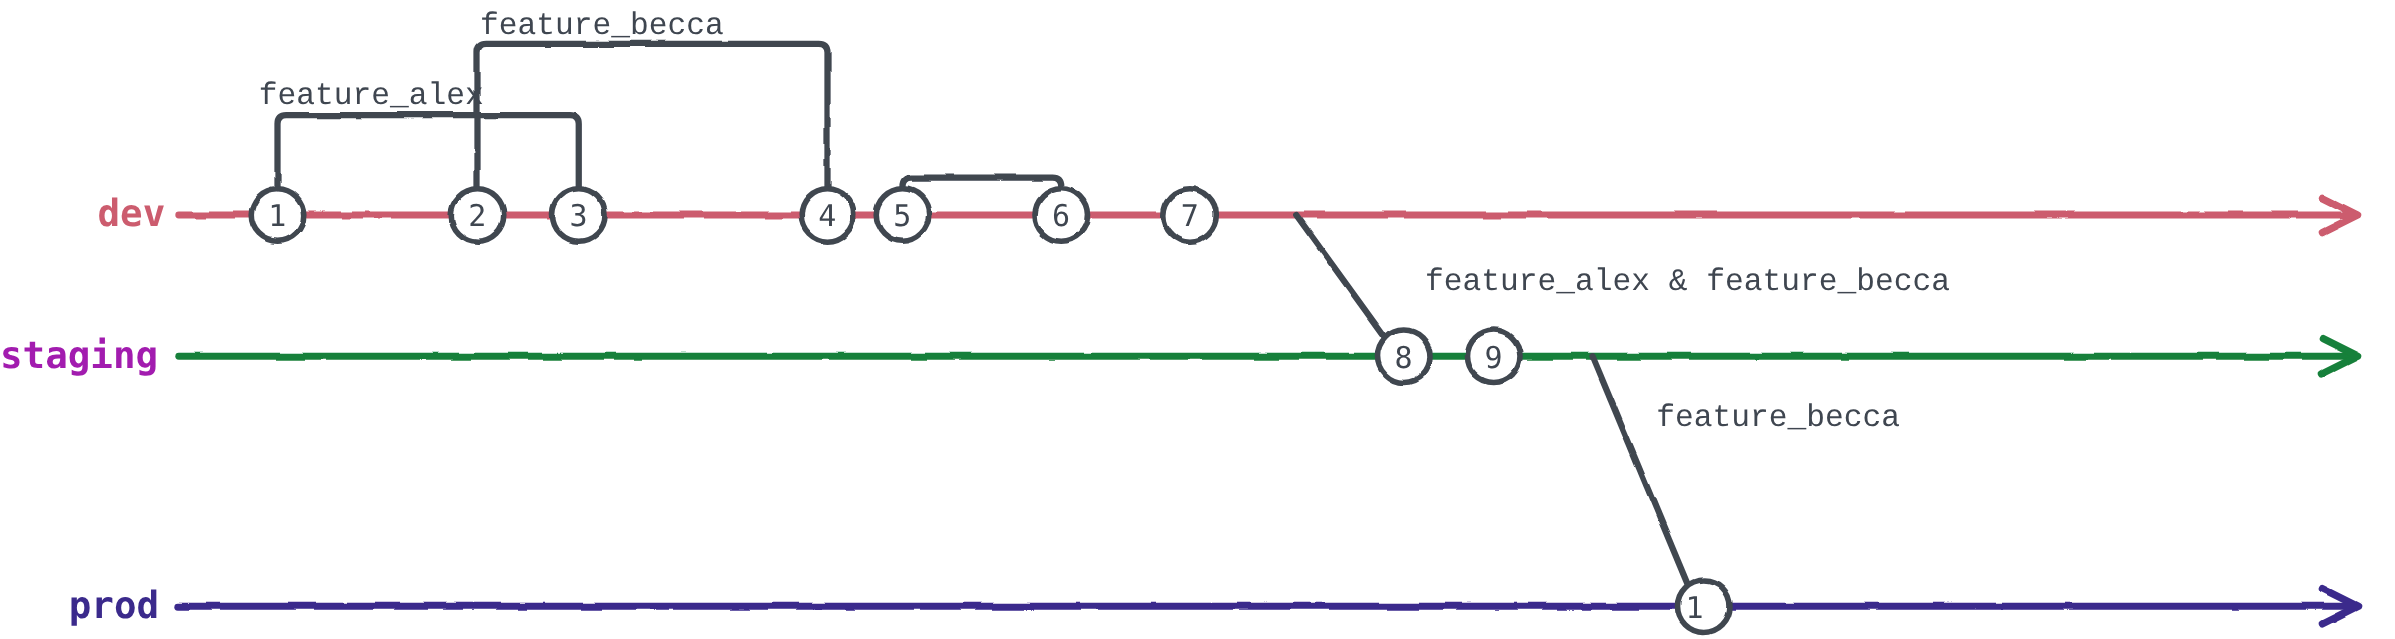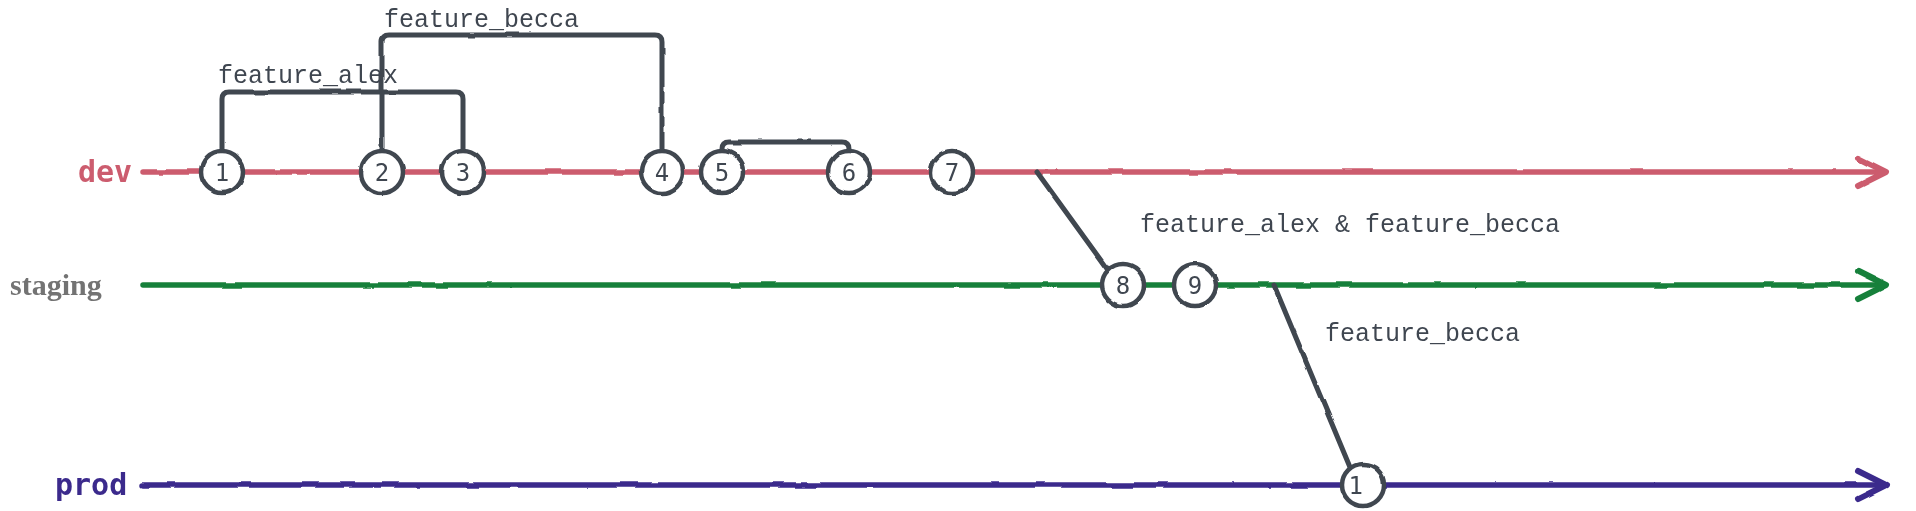--- a/index.html
+++ b/index.html
@@ -57,24 +57,24 @@
         <circle cx="722" cy="172" r="21" fill="#ffffff" stroke="#3f4650" stroke-width="4.5"></circle>
         <circle cx="849" cy="172" r="21" fill="#ffffff" stroke="#3f4650" stroke-width="4.5"></circle>
         <circle cx="952" cy="172" r="21" fill="#ffffff" stroke="#3f4650" stroke-width="4.5"></circle>
         <circle cx="1123" cy="285" r="21" fill="#ffffff" stroke="#3f4650" stroke-width="4.5"></circle>
         <circle cx="1195" cy="285" r="21" fill="#ffffff" stroke="#3f4650" stroke-width="4.5"></circle>
         <circle cx="1363" cy="485" r="21" fill="#ffffff" stroke="#3f4650" stroke-width="4.5"></circle>
       </g>
   </svg>
 
   <div class="lbl branch-label" style="left:78px;top:157px;color:#cc5c6e;">dev</div>
-  <div class="lbl branch-label" style="left:10px;top:270px;color:#737373;font-family:Liberation Serif, serif;">staging</div>
+  <div class="lbl branch-label" style="left:0;top:270px;color:#a21caf;">staging</div>
   <div class="lbl branch-label" style="left:55px;top:470px;color:#3b2a8c;">prod</div>
 
-  <div class="lbl feat-label" style="left:218px;top:64px;">feature_alex</div>
+  <div class="lbl feat-label" style="left:207px;top:64px;">feature_alex</div>
   <div class="lbl feat-label" style="left:384px;top:8px;">feature_becca</div>
 
   <div class="lbl feat-label" style="left:1140px;top:213px;">feature_alex &amp; feature_becca</div>
   <div class="lbl feat-label" style="left:1325px;top:322px;">feature_becca</div>
 
   <div id="commit-labels">
       <div class="lbl node-num" style="left: 214.7px; top: 161px;">1</div>
       <div class="lbl node-num" style="left: 374.7px; top: 161px;">2</div>
       <div class="lbl node-num" style="left: 455.7px; top: 161px;">3</div>
       <div class="lbl node-num" style="left: 654.7px; top: 161px;">4</div>

